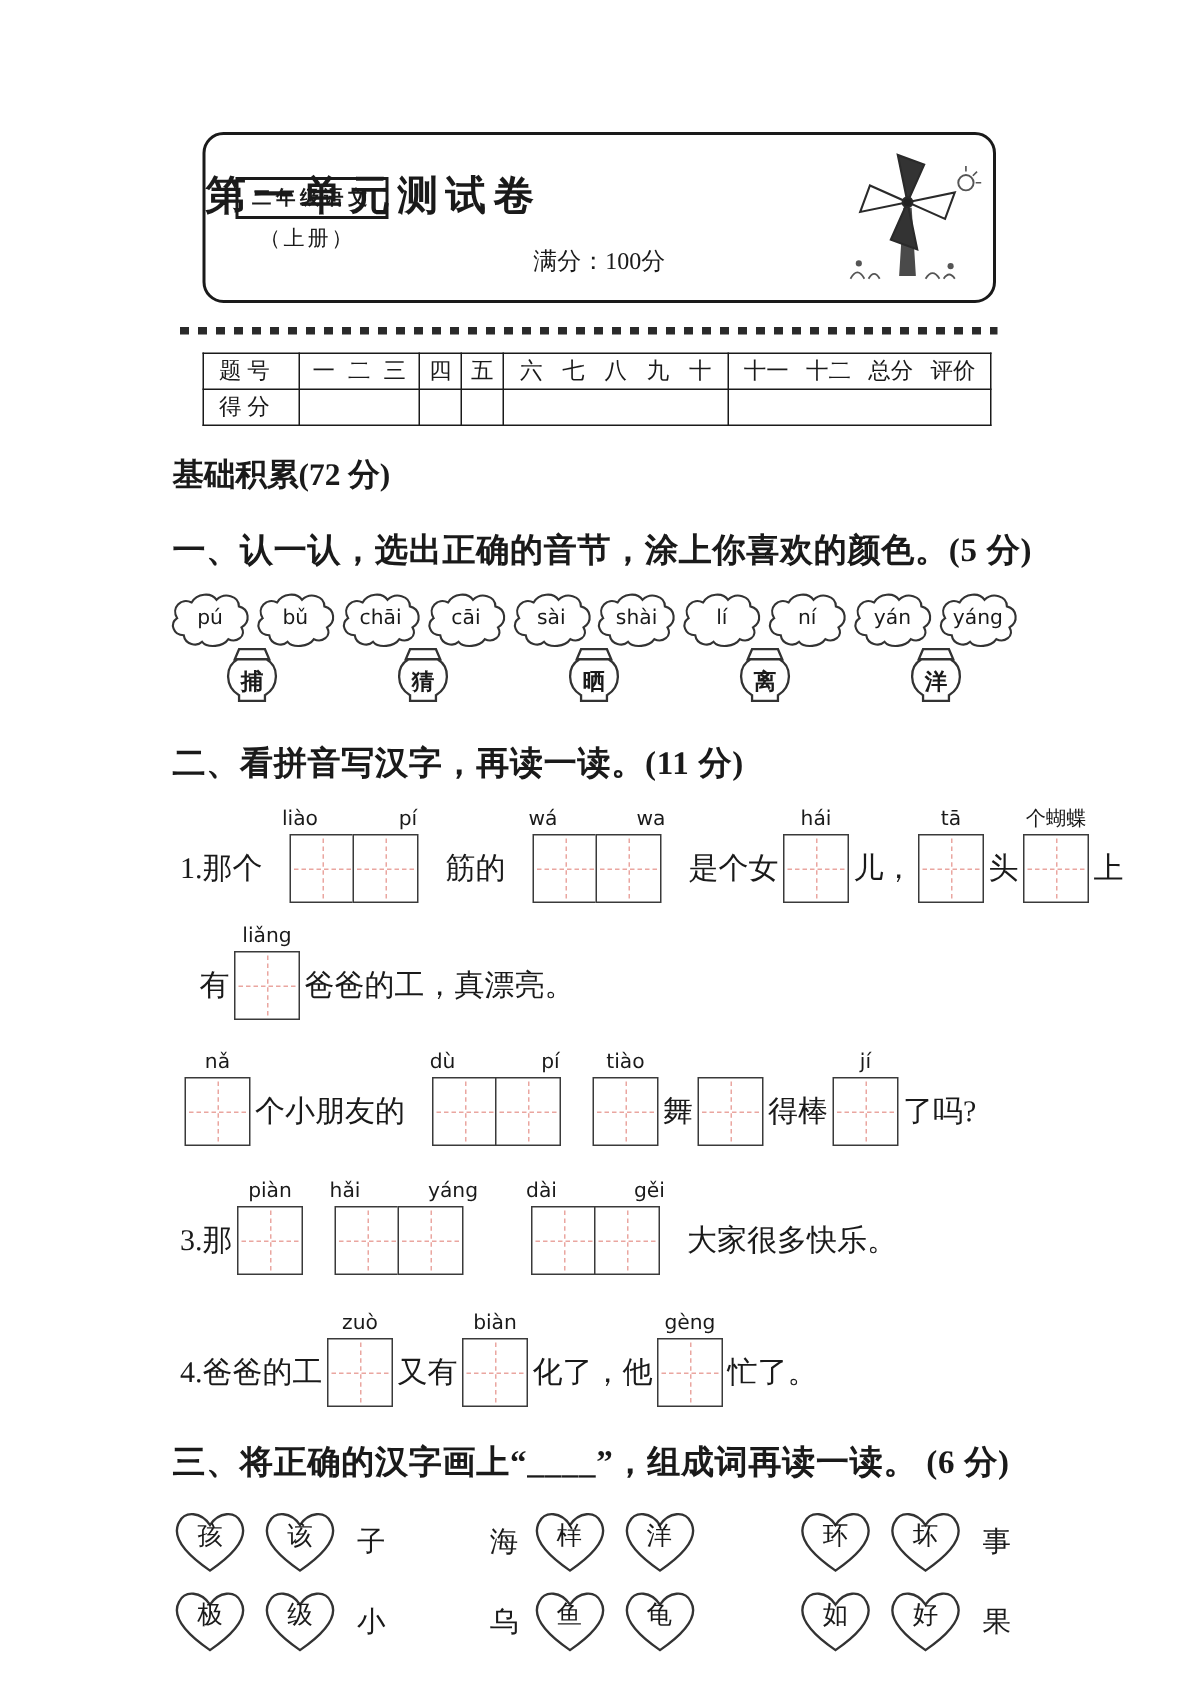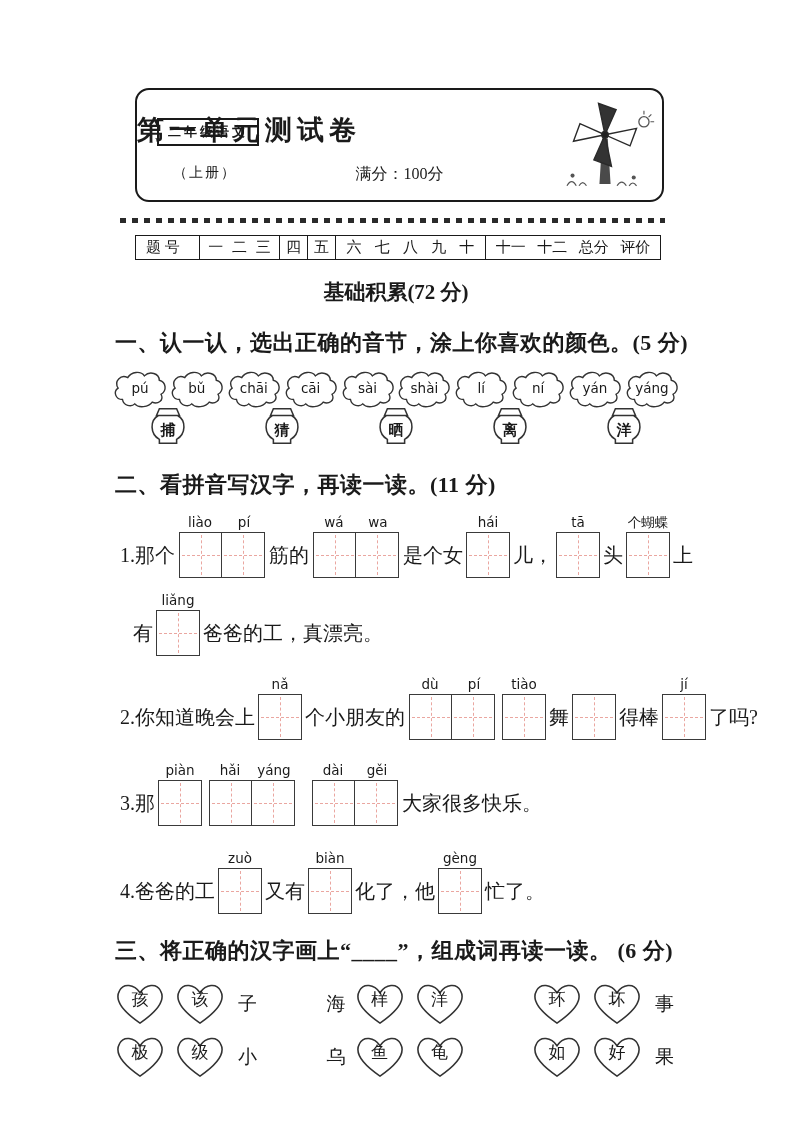--- a/index.html
+++ b/index.html
@@ -11,21 +11,21 @@
 
   
   .header-box{
     position:relative;margin:88px 0 0 135px;width:525px;height:110px;
     border:2px solid #1a1a1a;border-radius:14px;background:#fff;
   }
   .grade-badge{
     position:absolute;left:20px;top:28px;border:2px solid #1a1a1a;
     padding:3px 9px;font-size:13px;font-weight:700;letter-spacing:3px;
   }
-  .volume{position:absolute;left:36px;top:74px;font-size:14px;letter-spacing:2px;}
+  .volume{position:absolute;left:36px;top:60px;font-size:14px;letter-spacing:2px;}
   .paper-title{
     position:absolute;left:0;right:0;top:22px;
     font-size:27px;font-weight:700;letter-spacing:5px;
   }
   .full-score{position:absolute;left:0;right:0;top:74px;text-align:center;font-size:16px;}
   .windmill{position:absolute;right:6px;top:4px;width:102px;height:102px;}
 
   
   .cut-line{
     margin:16px 0 0 120px;width:545px;height:5px;
@@ -33,21 +33,21 @@
   }
 
   
   .score-table{margin:12px 0 0 135px;border-collapse:collapse;table-layout:fixed;font-size:15px;}
   .score-table td{border:1.2px solid #1a1a1a;height:23px;padding:0 4px;vertical-align:middle;}
   .score-table .center{text-align:center;padding:0;}
   .spread{display:flex;justify-content:space-around;align-items:center;}
   .label-cell{display:flex;justify-content:space-between;padding:0 6px;}
 
   
-  .section-title{margin:18px 0 0 115px;width:562px;text-align:center;font-size:21px;font-weight:700;}
+  .section-title{margin:18px 0 0 115px;width:562px;font-size:21px;font-weight:700;}
   .q-heading{margin:22px 0 0 115px;font-size:22px;font-weight:700;letter-spacing:.5px;}
 
   
   .clouds-row{margin:12px 0 0 112px;width:568px;display:flex;justify-content:space-between;align-items:flex-end;}
   .cloud{position:relative;width:56px;height:38px;}
   .cloud svg{position:absolute;inset:0;width:100%;height:100%;}
   .cloud-text{
     position:absolute;inset:0;display:flex;align-items:center;justify-content:center;
     font-family:"DejaVu Sans",sans-serif;font-size:13.5px;padding-bottom:2px;
   }
@@ -57,21 +57,21 @@
   .jar-text{
     position:absolute;inset:0;display:flex;align-items:center;justify-content:center;
     font-size:15px;font-weight:700;padding-top:6px;
   }
 
   
   .wline{display:flex;align-items:flex-end;margin:12px 0 0 120px;}
   .wline.indent2{margin-left:133px;}
   .wtext{font-size:20px;line-height:22px;padding-bottom:12px;white-space:pre;}
   .slot{display:flex;flex-direction:column;align-items:center;margin:0 3px;}
-  .pyrow{display:flex;}
+  .pyrow{display:flex;gap:28px;}
   .py{
     display:inline-block;width:44px;text-align:center;height:20px;line-height:20px;
     font-family:"DejaVu Sans",sans-serif;font-size:13.5px;
   }
   .boxes{display:flex;}
   .hz{width:44px;height:46px;border:1.3px solid #3a3a3a;position:relative;background:#fff;box-sizing:border-box;}
   .hz + .hz{margin-left:-1.3px;}
   .hz::before{content:"";position:absolute;left:50%;top:2px;bottom:2px;border-left:1px dashed #eaa6a0;}
   .hz::after{content:"";position:absolute;top:50%;left:2px;right:2px;border-top:1px dashed #eaa6a0;}
 
@@ -150,20 +150,30 @@
           </td>
       <td>
             <div class="spread">
         <span>十一</span>
         <span>十二</span>
         <span>总分</span>
         <span>评价</span>
       </div>
           </td>
     </tr>
+    <tr>
+      <td>
+            <div class="label-cell">得 分</div>
+          </td>
+      <td></td>
+      <td></td>
+      <td></td>
+      <td></td>
+      <td></td>
+    </tr>
   </tbody>
     </table>
 
   <div class="section-title">基础积累(72 分)</div>
 
   <div class="q-heading">一、认一认，选出正确的音节，涂上你喜欢的颜色。(5 分)</div>
 
   <div class="clouds-row">
     <div class="cloud">
       <svg viewBox="0 0 64 42">
@@ -314,21 +324,20 @@
     <div class="slot">
       <span class="py">liǎng</span>
       <div class="boxes">
           <div class="hz"></div>
         </div>
     </div>
     <span class="wtext">爸爸的工，真漂亮。</span>
   </div>
 
   <div class="wline" style="margin-top:18px">
-    <span class="wtext">2.你知道晚会上</span>
     <div class="slot">
       <span class="py">nǎ</span>
       <div class="boxes">
           <div class="hz"></div>
         </div>
     </div>
     <span class="wtext">个小朋友的</span>
     <div class="slot">
       <div class="pyrow">
         <span class="py">dù</span>

